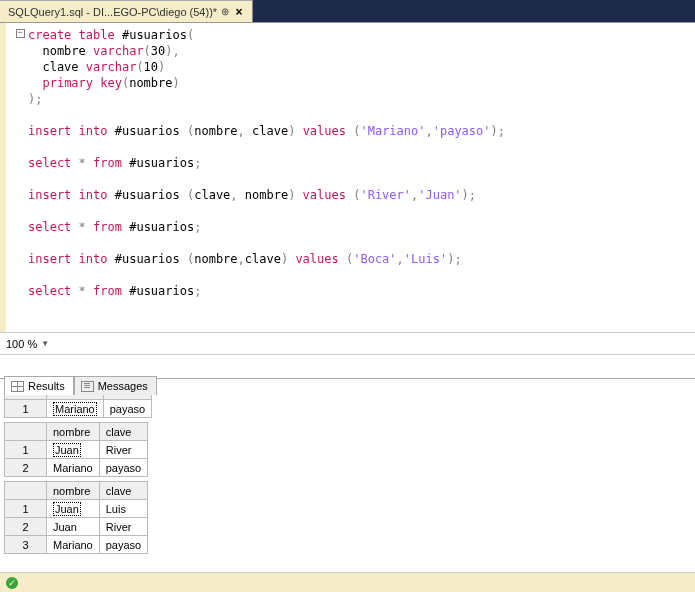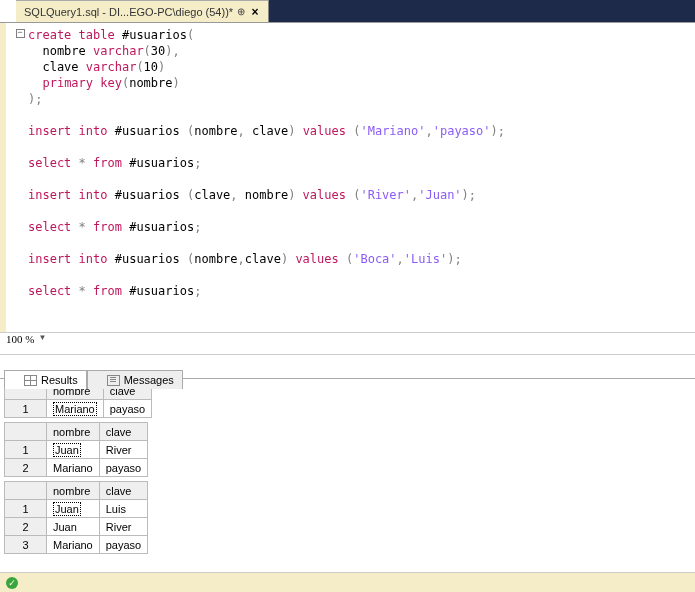--- a/index.html
+++ b/index.html
@@ -1,38 +1,38 @@
 <!DOCTYPE html>
 <html><head>
 <meta charset="utf-8">
 <style>
   * { box-sizing: border-box; margin: 0; padding: 0; }
   body { font-family: Consolas, 'Courier New', monospace; font-size: 12px; background: #1e2a4a; width: 695px; height: 592px; overflow: hidden; }
   
   .window { width: 695px; height: 592px; display: flex; flex-direction: column; background: #fff; }
   
-  .tabbar { height: 22px; background: #1e2a4a; display: flex; align-items: stretch; font-family: 'Segoe UI', Tahoma, sans-serif; font-size: 11px; margin-left: 16px; }
+  .tabbar { height: 22px; background: #1e2a4a; display: flex; align-items: stretch; font-family: 'Segoe UI', Tahoma, sans-serif; font-size: 11px; }
   .tab { background: #f5edc8; color: #333; padding: 3px 8px; display: flex; align-items: center; gap: 4px; border-top: 1px solid #aaa; border-right: 1px solid #888; }
   .tab .pin { color: #444; font-size: 10px; }
   .tab .close { color: #000; font-weight: bold; font-size: 12px; padding: 0 2px; cursor: pointer; }
   
   .editor-wrap { flex: 0 0 310px; display: flex; background: #fff; border-top: 1px solid #999; }
   .gutter-left { width: 6px; background: #f5edc8; }
   .gutter-bar { width: 6px; background: #fff; }
   .outline-gutter { width: 16px; background: #fff; padding-top: 4px; font-size: 10px; color: #555; text-align: center; user-select: none; }
   .outline-gutter .box { width: 9px; height: 9px; border: 1px solid #808080; margin: 2px auto 0; line-height: 7px; font-size: 9px; color: #555; cursor: pointer; }
   .code { flex: 1; padding: 4px 0 4px 0; white-space: pre; color: #000; line-height: 16px; overflow: hidden; }
   .kw { color: #be185d; }
   .str { color: #8b5cf6; }
   .op { color: #808080; }
   
-  .zoom-bar { height: 22px; background: #fff; border-top: 1px solid #ccc; display: flex; padding: 0 6px; gap: 4px; font-family: Liberation Serif, serif; font-size: 11px; }
+  .zoom-bar { height: 22px; background: #fff; border-top: 1px solid #ccc; display: flex; align-items: center; padding: 0 6px; gap: 4px; font-family: Liberation Sans, sans-serif; font-size: 11px; }
   
   .results-tabbar { height: 24px; background: #fff; border-top: 1px solid #ccc; display: flex; align-items: flex-end; padding-left: 4px; gap: 0; font-family: 'Segoe UI', Tahoma, sans-serif; font-size: 11px; }
-  .rtab { padding: 3px 8px 3px 19px; border: 1px solid #aaa; border-bottom: none; background: #fff; display: flex; align-items: center; gap: 4px; cursor: pointer; position: relative; top: 11px; }
+  .rtab { padding: 3px 8px 3px 6px; border: 1px solid #aaa; border-bottom: none; background: #fff; display: flex; align-items: center; gap: 4px; cursor: pointer; position: relative; top: 17px; }
   .rtab.inactive { background: #eee; }
   .rtab .ico { width: 13px; height: 11px; display: inline-block; }
   .grid-icon { border: 1px solid #888; background: linear-gradient(#888,#888) 0 50%/100% 1px no-repeat, linear-gradient(#888,#888) 50% 0/1px 100% no-repeat; }
   .msg-icon { border: 1px solid #888; position: relative; }
   .msg-icon::after { content: ""; position: absolute; left: 2px; top: 1px; width: 6px; height: 1px; background: #888; box-shadow: 0 2px #888, 0 4px #888; }
   
   .results-area { flex: 1; overflow: auto; background: #fff; border-top: 1px solid #aaa; padding: 2px 4px 4px 4px; }
   
   table.resgrid { border-collapse: collapse; font-family: 'Segoe UI', Tahoma, sans-serif; font-size: 11px; margin-bottom: 4px; }
   table.resgrid th, table.resgrid td { border: 1px solid #bbb; padding: 2px 6px; text-align: left; height: 18px; min-width: 42px; }

